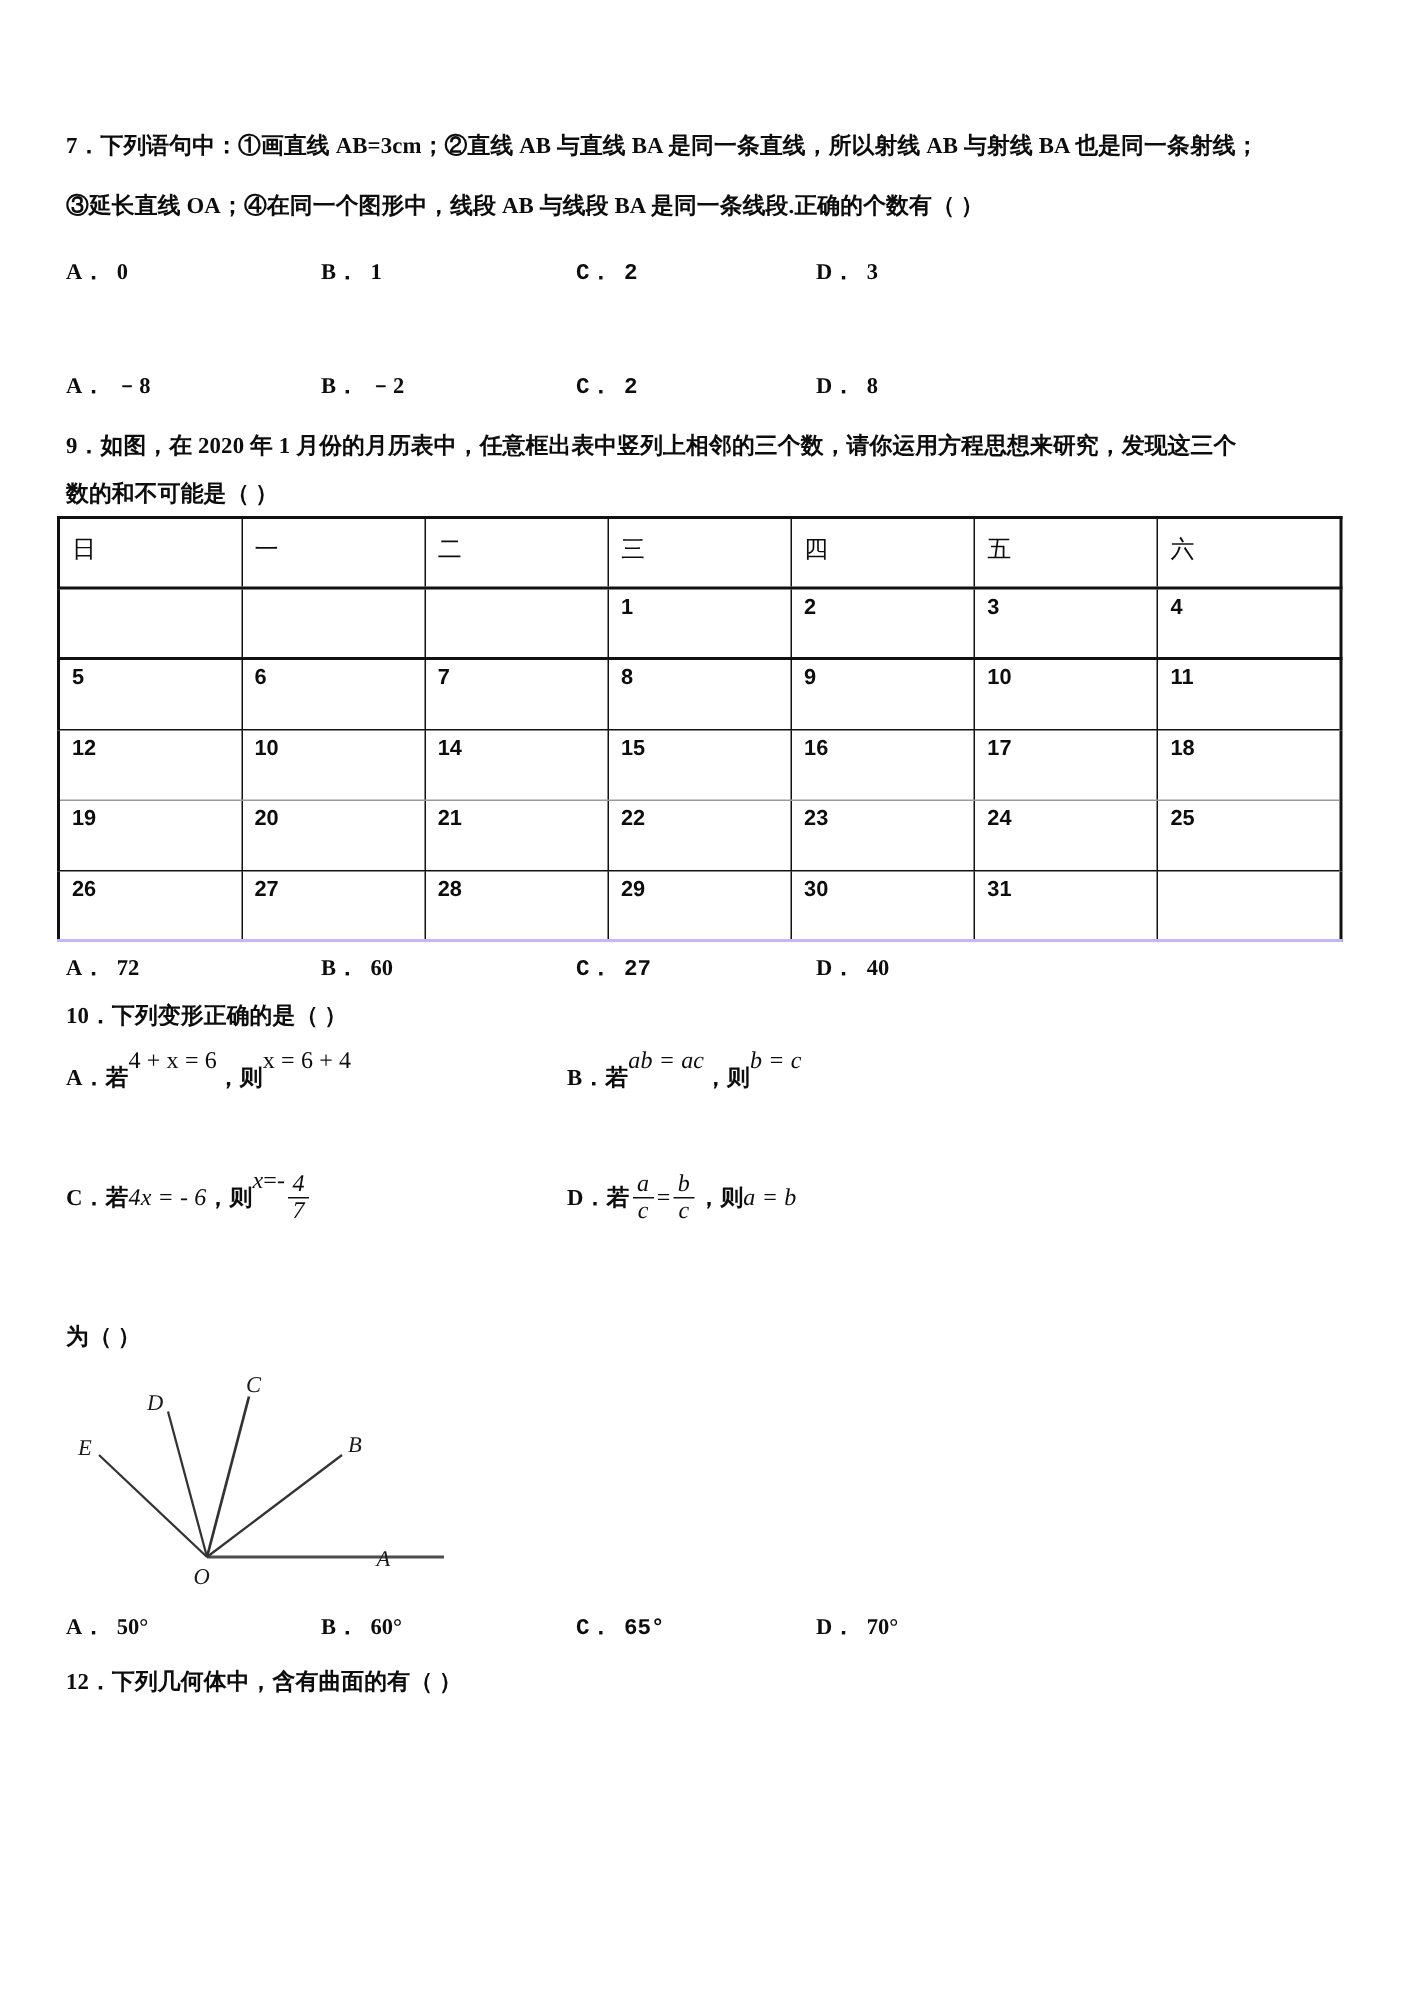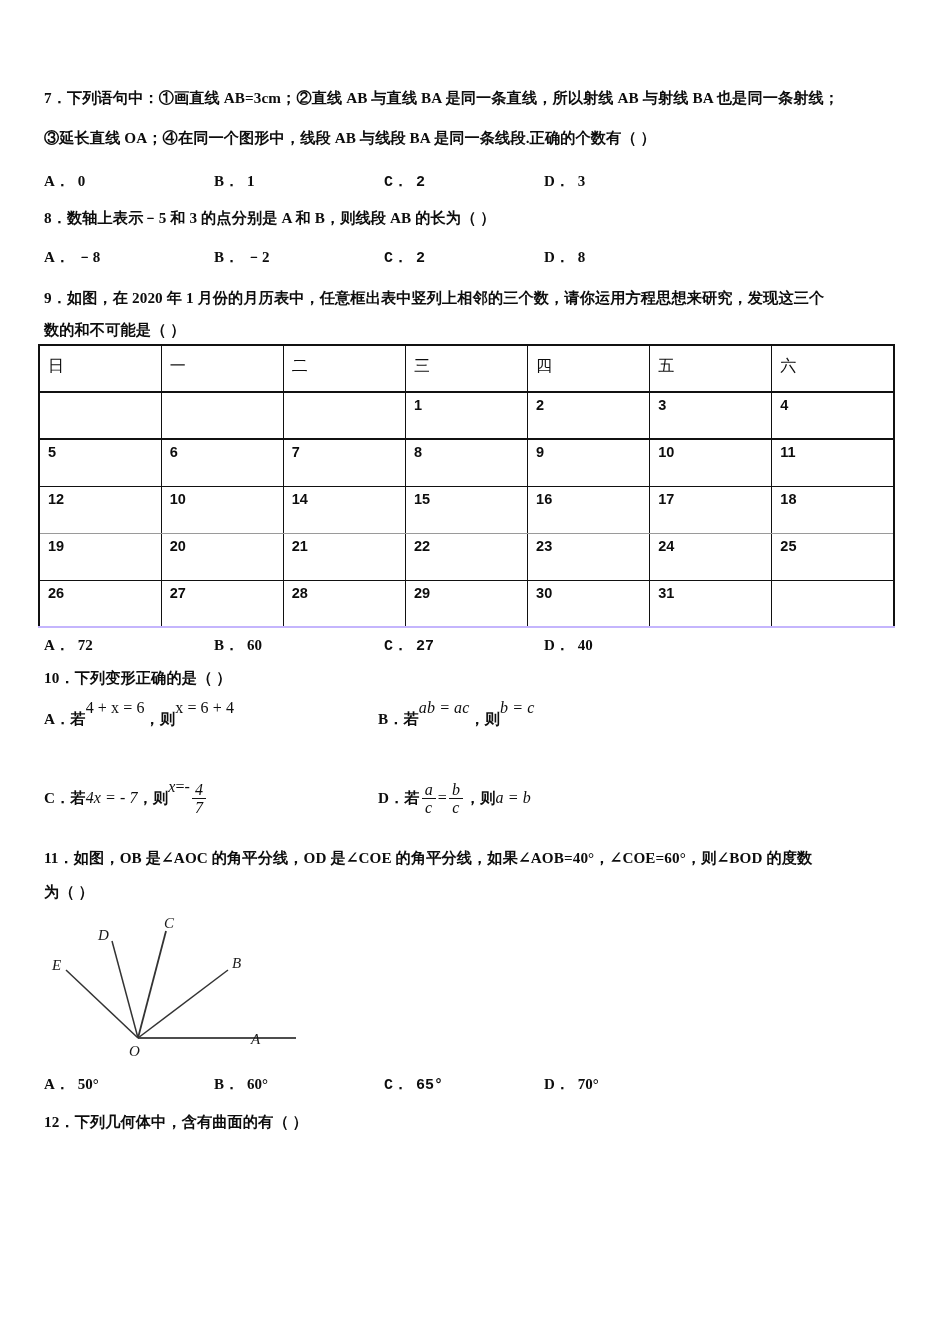--- a/index.html
+++ b/index.html
@@ -149,21 +149,20 @@
       <span class="lab">B．</span><span>1</span>
     </span>
     <span class="opt c2">
       <span class="lab">C．</span><span>2</span>
     </span>
     <span class="opt c3">
       <span class="lab">D．</span><span>3</span>
     </span>
   </div>
 
-  <div class="qline" style="left:44px; top:208px;">8．数轴上表示﹣5 和 3 的点分别是 A 和 B，则线段 AB 的长为（  ）</div>
 
   <div class="opts" style="top:248px;">
     <span class="opt c0">
       <span class="lab">A．</span><span>﹣8</span>
     </span>
     <span class="opt c1">
       <span class="lab">B．</span><span>﹣2</span>
     </span>
     <span class="opt c2">
       <span class="lab">C．</span><span>2</span>
@@ -254,28 +253,27 @@
 
   <div class="qline" style="left:44px; top:708px;">
     <span class="lab">A．</span><span>若</span><span class="mn raise">4 + x = 6</span><span>，则</span><span class="mn raise">x = 6 + 4</span>
   </div>
 
   <div class="qline" style="left:378px; top:708px;">
     <span class="lab">B．</span><span>若</span><span class="mi raise">ab = ac</span><span>，则</span><span class="mi raise">b = c</span>
   </div>
 
   <div class="qline" style="left:44px; top:782px;">
-    <span class="lab">C．</span><span>若</span><span class="mi">4x = - 7</span><span>，则</span><span class="mi raise">x</span><span class="mn raise">=-</span><span class="frac raise"><span class="num">4</span><span class="den">7</span></span>
+    <span class="lab">C．</span><span>若</span><span class="mi">4x = - 6</span><span>，则</span><span class="mi raise">x</span><span class="mn raise">=-</span><span class="frac raise"><span class="num">4</span><span class="den">7</span></span>
   </div>
 
   <div class="qline" style="left:378px; top:782px;">
     <span class="lab">D．</span><span>若</span><span class="frac"><span class="num">a</span><span class="den">c</span></span><span class="mn">=</span><span class="frac"><span class="num">b</span><span class="den">c</span></span><span>，则</span><span class="mi">a = b</span>
   </div>
 
-  <div class="qline" style="left:44px; top:848px;">11．如图，OB 是∠AOC 的角平分线，OD 是∠COE 的角平分线，如果∠AOB=40°，∠COE=60°，则∠BOD 的度数</div>
   <div class="qline" style="left:44px; top:882px;">为（   ）</div>
 
   <div class="figure">
     <svg width="268" height="152" viewBox="0 0 268 152" xmlns="http://www.w3.org/2000/svg">
       <rect x="0" y="0" width="268" height="152" fill="#ffffff"></rect>
 
       <line x1="92" y1="130" x2="250" y2="130" stroke="#4d4d4d" stroke-width="2.1"></line>
       <line x1="92" y1="130" x2="182" y2="62" stroke="#333" stroke-width="1.5"></line>
       <line x1="92" y1="130" x2="120" y2="23" stroke="#333" stroke-width="1.8"></line>
       <line x1="92" y1="130" x2="66" y2="33" stroke="#333" stroke-width="1.5"></line>

